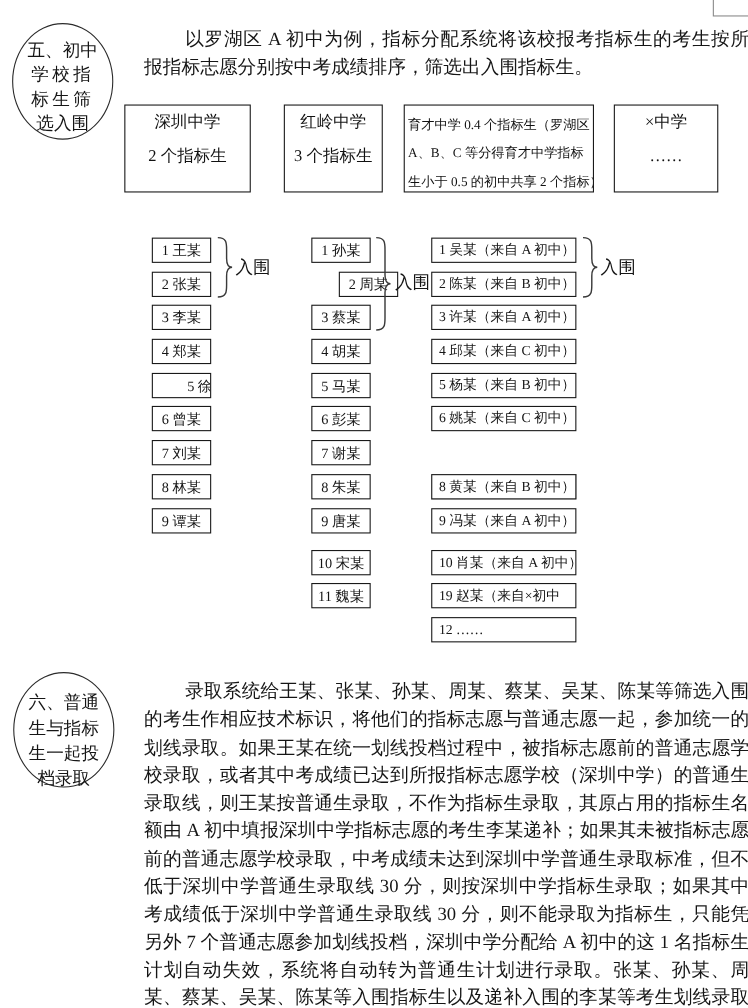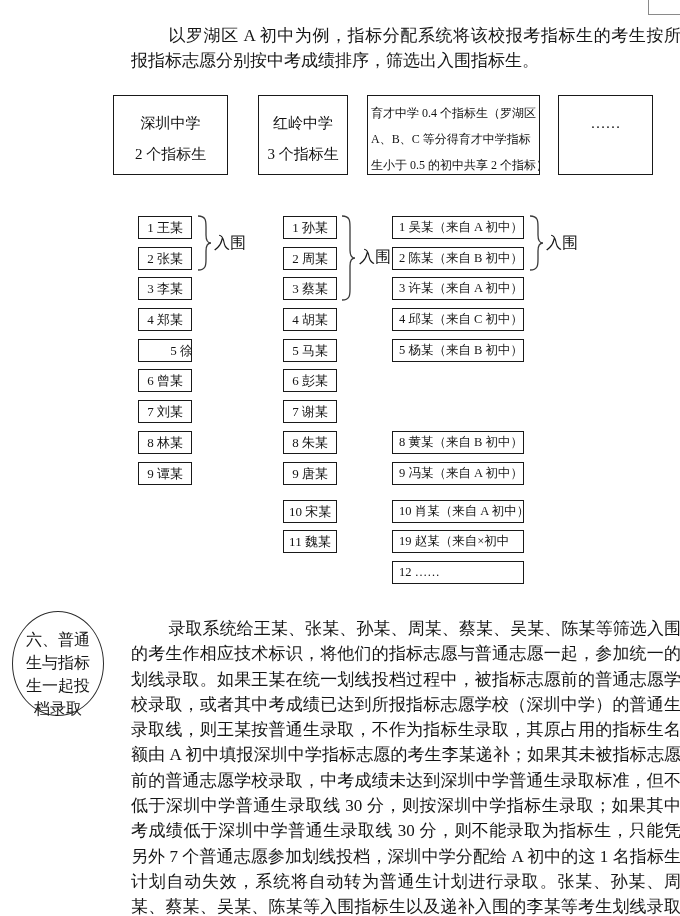--- a/index.html
+++ b/index.html
@@ -14,21 +14,21 @@
   .bubble{
     position:absolute;border:1px solid #2b2b2b;border-radius:50%;
     text-align:center;font-size:16px;box-sizing:border-box;color:#151515;
   }
   .bubble-5{left:11px;top:21px;width:92px;height:106px;padding-top:14px;line-height:22px;}
   .bubble-6{left:12px;top:611px;width:92px;height:105px;padding-top:16px;line-height:23px;}
   .bubble-5 .bl:nth-child(2),.bubble-5 .bl:nth-child(3){letter-spacing:3px;}
   .school-box{
     position:absolute;top:95px;height:80px;border:1px solid #191919;
     box-sizing:border-box;text-align:center;font-size:15px;line-height:31px;
-    padding-top:12px;overflow:hidden;background:#fff;
+    padding-top:0;overflow:hidden;background:#fff;
   }
   .school-box.dense{
     text-align:left;font-size:12px;line-height:26px;padding:4px 12px 0 3px;white-space:nowrap;
   }
   .sline{white-space:nowrap;}
   .lbox{
     position:absolute;height:23px;border:1px solid #191919;box-sizing:border-box;
     display:flex;align-items:center;justify-content:center;
     font-size:13px;white-space:nowrap;overflow:hidden;background:#fff;color:#151515;
   }
@@ -39,67 +39,75 @@
   .inlabel{position:absolute;font-size:16px;color:#151515;}
   .corner-frag{position:absolute;left:648px;top:-15px;width:45px;height:28px;border:1px solid #8a8a8a;}
 </style>
 </head>
 <body>
 
 <div class="page">
 
   <div class="corner-frag"></div>
 
+  <div class="bubble bubble-5">
+    <div class="bl">五、初中</div>
+    <div class="bl">学校指</div>
+    <div class="bl">标生筛</div>
+    <div class="bl">选入围</div>
+  </div>
 
   <p class="para intro-par">以罗湖区 A 初中为例，指标分配系统将该校报考指标生的考生按所报指标志愿分别按中考成绩排序，筛选出入围指标生。</p>
 
   <div class="school-box" style="left:113px;width:115px;">
     <div class="sline">深圳中学</div>
     <div class="sline">2 个指标生</div>
   </div>
   <div class="school-box" style="left:258px;width:90px;">
     <div class="sline">红岭中学</div>
     <div class="sline">3 个指标生</div>
   </div>
   <div class="school-box dense" style="left:367px;width:173px;">
     <div class="sline">育才中学 0.4 个指标生（罗湖区</div>
     <div class="sline">A、B、C 等分得育才中学指标</div>
     <div class="sline">生小于 0.5 的初中共享 2 个指标）</div>
   </div>
   <div class="school-box" style="left:558px;width:95px;">
+    <div class="sline">×中学</div>
     <div class="sline">……</div>
   </div>
 
   <div class="lbox lcol" style="top:216px;">1 王某</div>
   <div class="lbox lcol" style="top:247px;">2 张某</div>
   <div class="lbox lcol" style="top:277px;">3 李某</div>
   <div class="lbox lcol" style="top:308px;">4 郑某</div>
   <div class="lbox lcol" style="top:339px;padding-left:46px;">5 徐某</div>
   <div class="lbox lcol" style="top:369px;">6 曾某</div>
   <div class="lbox lcol" style="top:400px;">7 刘某</div>
   <div class="lbox lcol" style="top:431px;">8 林某</div>
   <div class="lbox lcol" style="top:462px;">9 谭某</div>
 
   <div class="lbox mcol" style="top:216px;">1 孙某</div>
-  <div class="lbox mcol" style="top:247px;">2 周某</div>
+  <div class="lbox mcol" style="top:247px;margin-left:25px;">2 周某</div>
   <div class="lbox mcol" style="top:277px;">3 蔡某</div>
   <div class="lbox mcol" style="top:308px;">4 胡某</div>
   <div class="lbox mcol" style="top:339px;">5 马某</div>
   <div class="lbox mcol" style="top:369px;">6 彭某</div>
   <div class="lbox mcol" style="top:400px;">7 谢某</div>
   <div class="lbox mcol" style="top:431px;">8 朱某</div>
   <div class="lbox mcol" style="top:462px;">9 唐某</div>
   <div class="lbox mcol" style="top:500px;">10 宋某</div>
   <div class="lbox mcol" style="top:530px;text-align:right;">11 魏某</div>
 
   <div class="lbox rcol" style="top:216px;">1 吴某（来自 A 初中）</div>
   <div class="lbox rcol" style="top:247px;">2 陈某（来自 B 初中）</div>
   <div class="lbox rcol" style="top:277px;">3 许某（来自 A 初中）</div>
   <div class="lbox rcol" style="top:308px;">4 邱某（来自 C 初中）</div>
   <div class="lbox rcol" style="top:339px;">5 杨某（来自 B 初中）</div>
+  <div class="lbox rcol" style="top:369px;">6 姚某（来自 C 初中）</div>
   <div class="lbox rcol" style="top:400px;margin-top:31px;">7 钟某（来自 A 初中）</div>
   <div class="lbox rcol" style="top:431px;">8 黄某（来自 B 初中）</div>
   <div class="lbox rcol" style="top:462px;">9 冯某（来自 A 初中）</div>
   <div class="lbox rcol" style="top:500px;">10 肖某（来自 A 初中）</div>
   <div class="lbox rcol" style="top:530px;">19 赵某（来自×初中</div>
   <div class="lbox rcol" style="top:561px;">12 ……</div>
 
   <svg class="brace" style="left:196px;top:213px;" width="16" height="60">
     <path d="M2,3 C10,3 10,8 10,14 L10,22 C10,28 12,30 15,30 C12,30 10,32 10,38 L10,46 C10,52 10,57 2,57" fill="none" stroke="#3a3a3a" stroke-width="1.3"></path>
   </svg>

